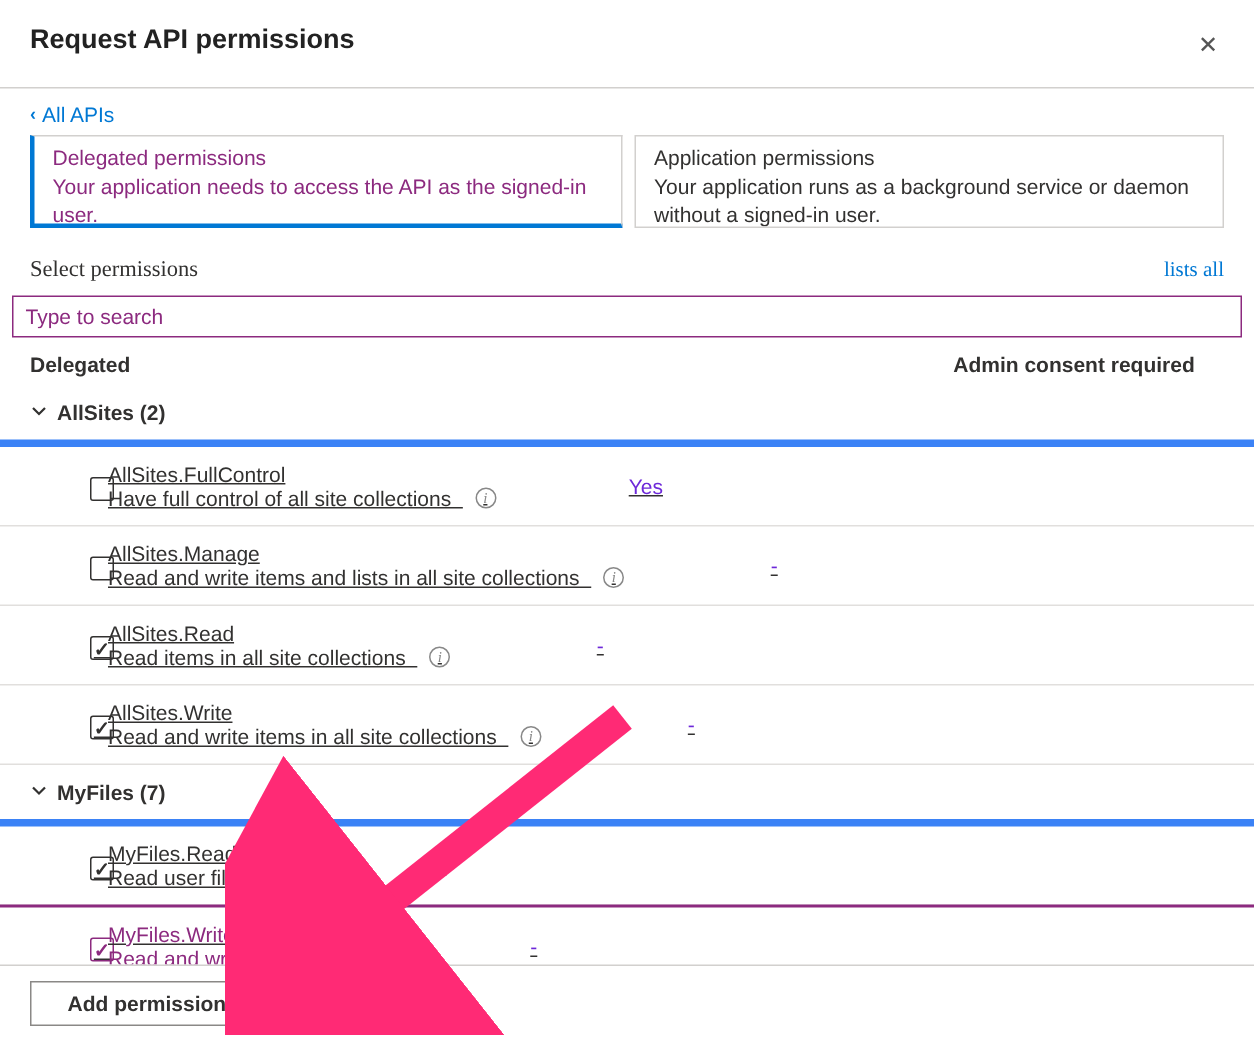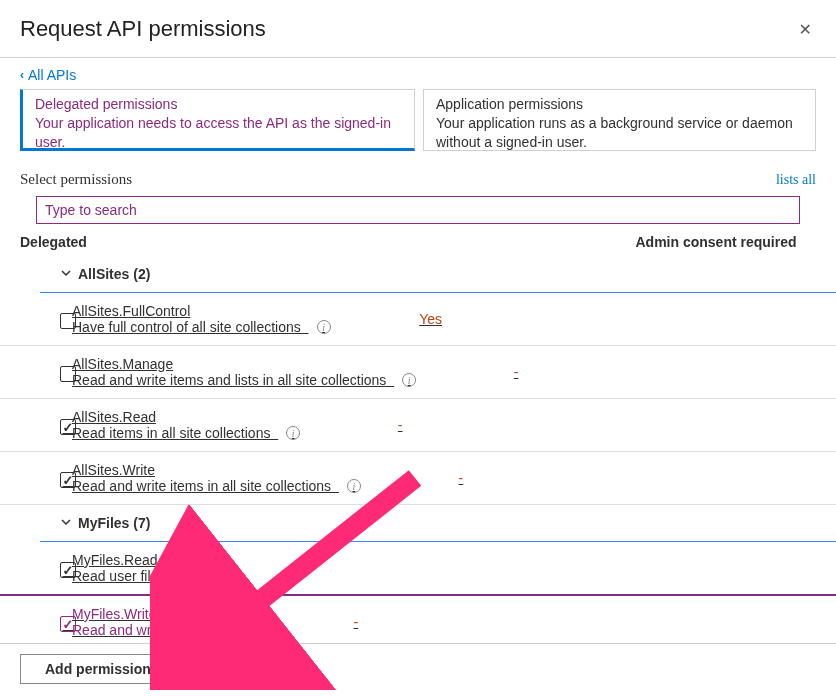--- a/index.html
+++ b/index.html
@@ -13,22 +13,22 @@
       position: relative;
       overflow: hidden;
     }
     .header {
       padding: 16px 20px 14px 20px;
       display: flex;
       justify-content: space-between;
       align-items: flex-start;
     }
     .header h1 {
-      font-size: 22px;
-      font-weight: 400;
+      font-size: 18px;
+      font-weight: 700;
       color: #222;
     }
     .close-icon { font-size: 16px; color: #555; cursor: pointer; padding: 4px; }
     .hr { border-top: 1px solid #d2d0ce; margin: 0 0 8px 0; }
     .back-link {
       color: #0078d4;
       font-size: 14px;
       padding: 0 20px 6px 20px;
       display: inline-flex;
       align-items: center;
@@ -63,21 +63,21 @@
       display: flex;
       justify-content: space-between;
       align-items: center;
       padding: 20px 20px 8px 20px;
       font-family: Liberation Serif, serif;
     }
     .select-row .lbl { font-size: 15px; color: #323130; }
     .expand-all { color: #0078d4; font-size: 14px; cursor: pointer; }
 
     .search-box {
-      margin: 0 36px;
+      margin: 0 8px;
       border: 1px solid #8c2a7f;
       padding: 4px 8px;
       height: 28px;
       display: flex;
       align-items: center;
     }
     .search-box input {
       border: none;
       outline: none;
       width: 100%;
@@ -95,23 +95,22 @@
       color: #323130;
     }
     .col-right { text-align: center; width: 200px; }
 
     .group-header {
       display: flex;
       align-items: center;
       padding: 10px 20px;
       font-weight: 700;
       font-size: 14px;
-      border-bottom: 1px solid #3b82f6;
-      cursor: pointer;
-      margin-left: 40px;
+      border-bottom: 5px solid #3b82f6;
+      cursor: pointer;
     }
     .group-header .chev-d { width: 14px; display: inline-block; margin-right: 4px; }
 
     .perm-row {
       display: flex;
       align-items: center;
       padding: 10px 20px;
       border-bottom: 1px solid #e1dfdd;
       text-decoration: underline;
     }
@@ -158,21 +157,21 @@
       border: 1px solid #888;
       border-radius: 50%;
       font-size: 10px;
       align-items: center;
       justify-content: center;
       margin-left: 8px;
       color: #888;
       font-style: italic;
       font-family: serif;
     }
-    .perm-consent { width: 200px; text-align: center; font-size: 14px; color: #c2410c; }
+    .perm-consent { width: 200px; text-align: center; font-size: 14px; color: #6d28d9; }
 
     .bottom-bar {
       position: absolute;
       bottom: 0;
       left: 0;
       right: 0;
       padding: 10px 20px 12px 20px;
       border-top: 1px solid #d2d0ce;
       background: #fff;
       display: flex;

